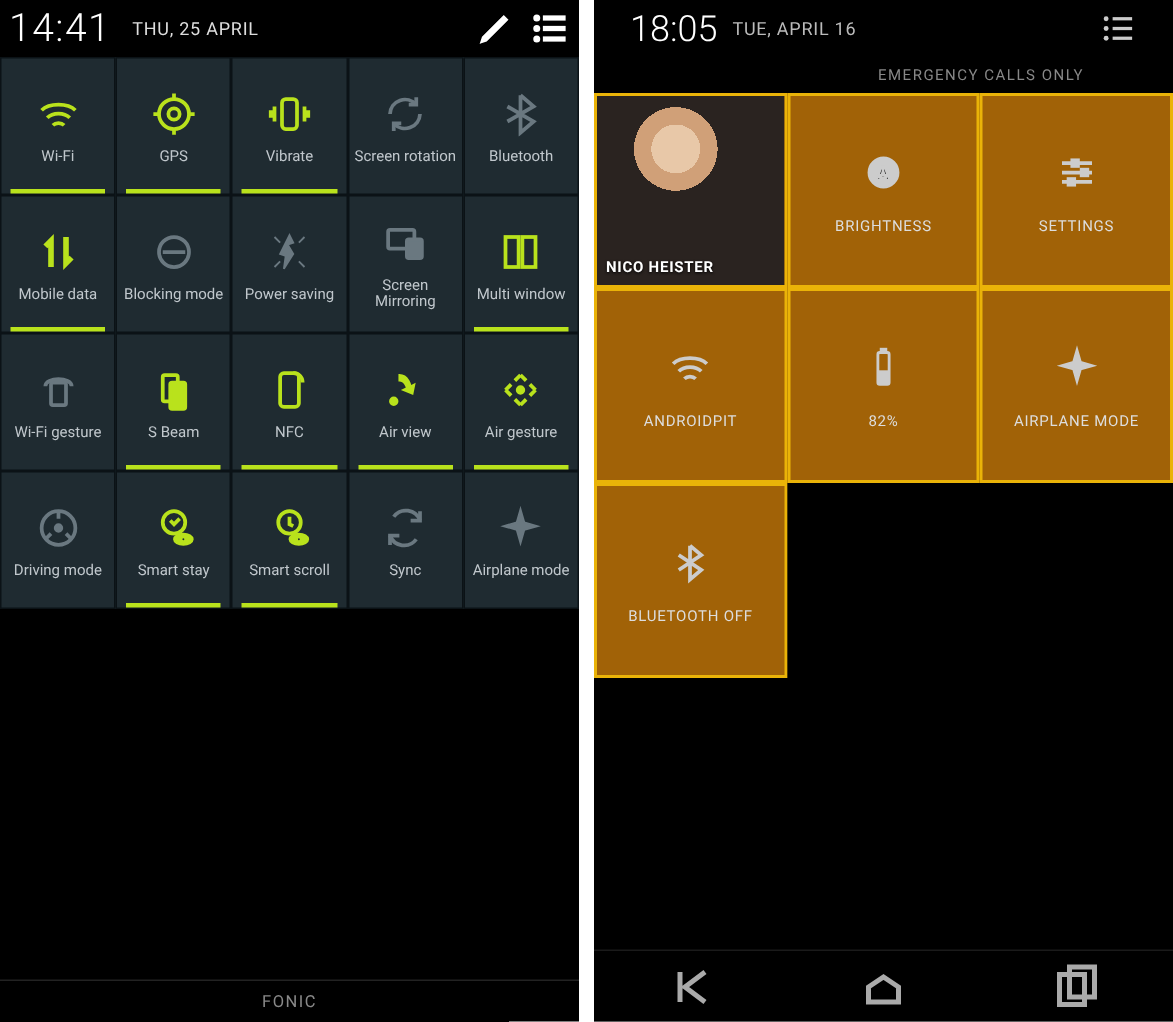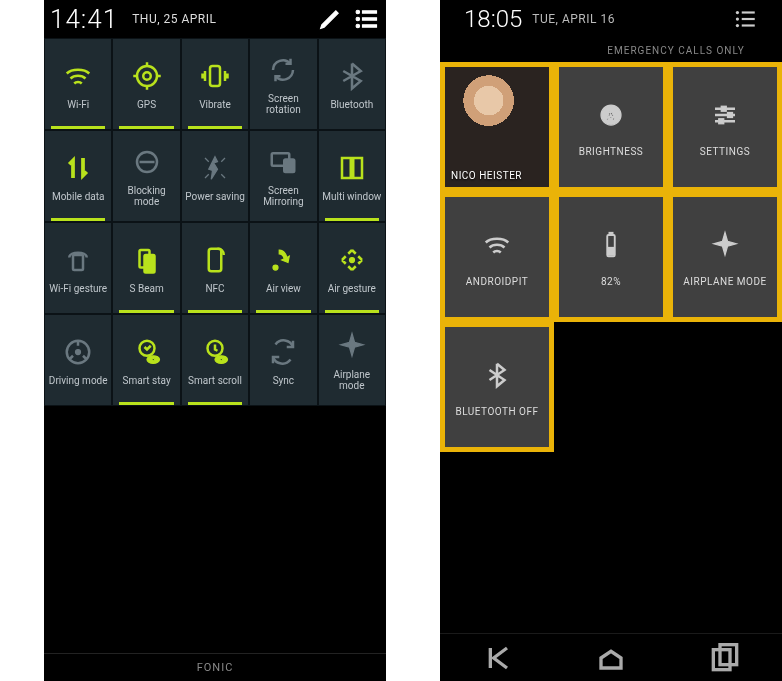--- a/index.html
+++ b/index.html
@@ -12,21 +12,20 @@
     gap: 10px;
     padding: 0;
   }
   .phone {
     background: #000;
     height: 681px;
     display: flex;
     flex-direction: column;
     position: relative;
     overflow: hidden;
-    margin-left: 44px;
   }
   .phone-left { width: 386px; }
   .phone-right { width: 386px; }
 
   
   .sb-left {
     height: 38px;
     display: flex;
     align-items: center;
     color: #fff;
@@ -97,31 +96,31 @@
     display:flex;align-items:center;justify-content:center;
     padding-left: 130px;
   }
 
   .qs-grid-right {
     display:grid;
     grid-template-columns: repeat(3, 1fr);
     grid-auto-rows: 130px;
   }
   .qs-rt {
-    border:5px solid #eab308;
-    background:#404040;
+    border:2px solid #eab308;
+    background:#a16207;
     display:flex;flex-direction:column;align-items:center;justify-content:center;
     gap:14px;color:#ddd;font-size:10px;letter-spacing:0.5px;
     cursor:pointer;
   }
   .qs-rt .ic{width:34px;height:34px;display:flex;align-items:center;justify-content:center;}
   .qs-rt .ic svg{width:30px;height:30px;stroke:#ccc;fill:#ccc;}
   .qs-rt.user {
     padding:0;position:relative;overflow:hidden;
-    justify-content:flex-end;align-items:flex-start;
+    justify-content:flex-end;align-items:flex-start;font-weight:bold;
   }
   .user-avatar {
     width:100%;height:100%;
     background: radial-gradient(circle at 42% 28%, #e8c8a8 0 14%, #d0a078 14% 24%, #2a2320 24% 100%);
     position:absolute;top:0;left:0;
   }
   .user-name {
     position:absolute;bottom:6px;left:6px;color:#fff;font-size:10px;letter-spacing:0.5px;text-shadow:0 1px 2px #000;
   }
 

